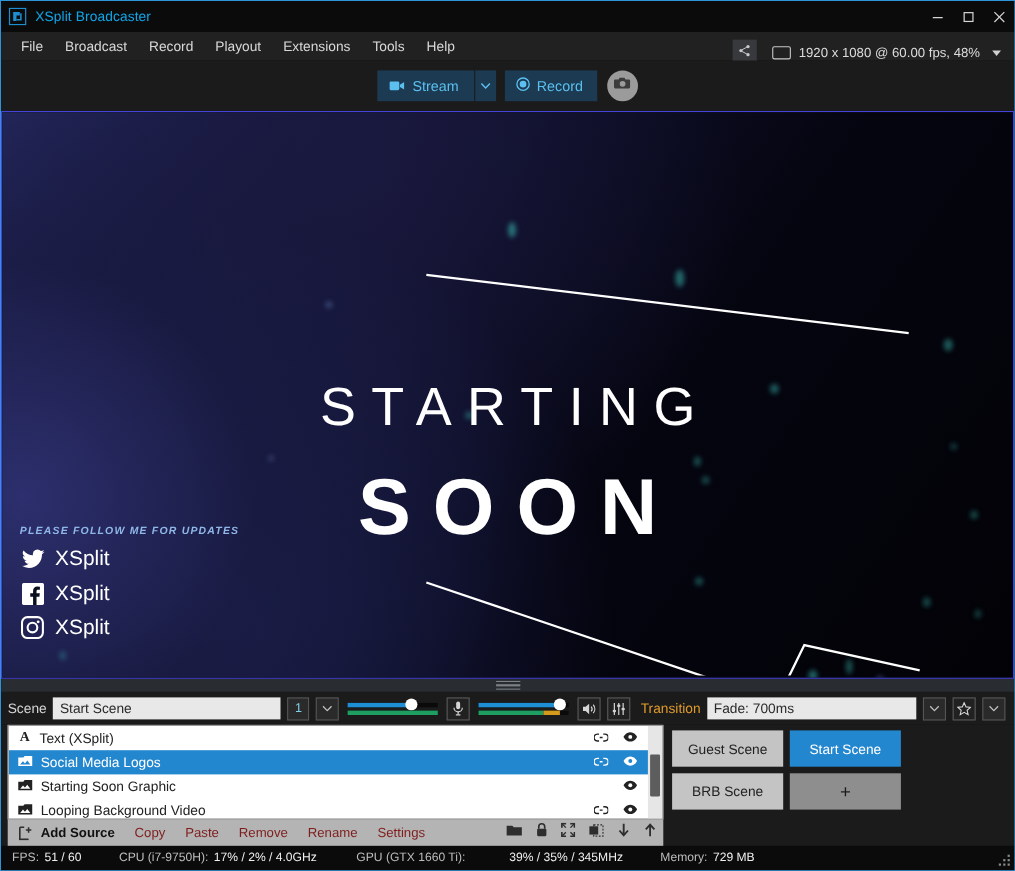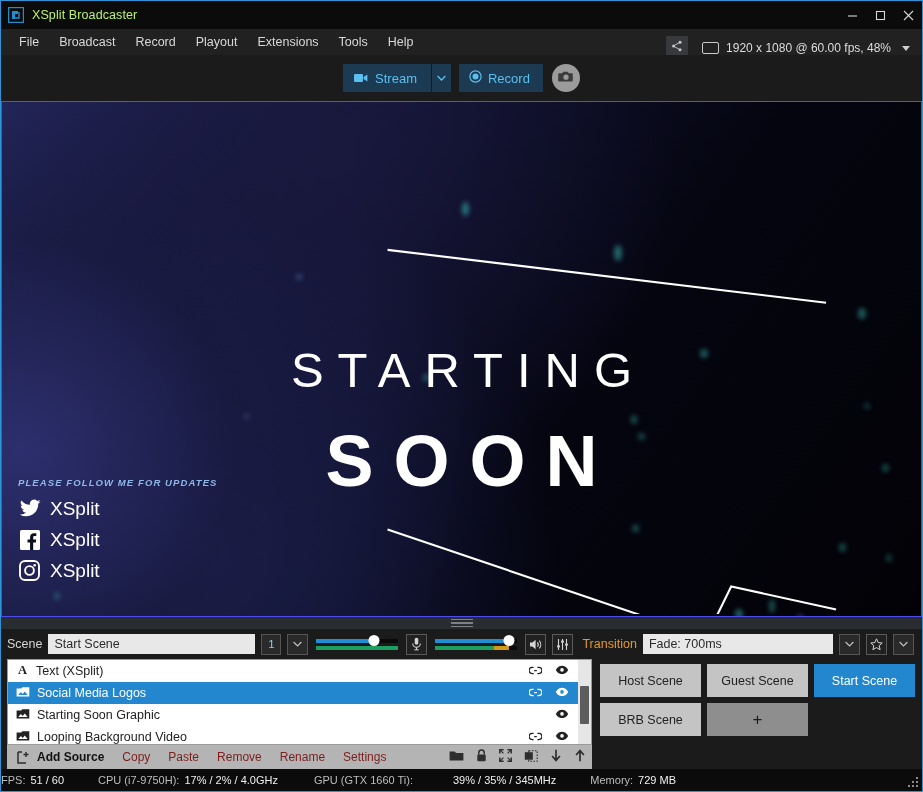--- a/index.html
+++ b/index.html
@@ -32,21 +32,21 @@
     position: relative;
   }
   .app-icon {
     width: 16px; height: 16px;
     margin-left: 7px; margin-right: 8px;
     position: relative;
     flex: 0 0 auto;
   }
   .app-icon svg { display:block; }
   .app-title {
-    color: #bef264;
+    color: #0ea5e9;
     font-size: 12.5px;
     letter-spacing: 0.1px;
   }
   .win-btns {
     position: absolute;
     right: 0; top: 0;
     height: 28px;
     display: flex;
     align-items: center;
   }
@@ -797,33 +797,32 @@
             <svg width="12" height="13" viewBox="0 0 12 13">
                 <path d="M6 12.2 v-9.8 M2.1 6 L6 1.6 L9.9 6" fill="none" stroke="#2e2e2e" stroke-width="1.7"></path>
               </svg>
           </span>
         </span>
       </div>
     </div>
 
     <div class="scene-pane">
       <div class="scene-row">
-        <div class="scene-btn">Host Scene</div>
         <div class="scene-btn">Guest Scene</div>
         <div class="scene-btn active">Start Scene</div>
       </div>
       <div class="scene-row">
         <div class="scene-btn">BRB Scene</div>
         <div class="scene-btn add">+</div>
       </div>
     </div>
   </div>
 
   <div class="statusbar">
-    <span class="st-grp" style="">
+    <span class="st-grp" style="margin-left:10px;">
       <span class="st-key">FPS:</span>
       <span class="st-val">51 / 60</span>
     </span>
     <span class="st-grp" style="margin-left:34px;">
       <span class="st-key">CPU (i7-9750H):</span>
       <span class="st-val">17% / 2% / 4.0GHz</span>
     </span>
     <span class="st-grp" style="margin-left:36px;gap:40px;">
       <span class="st-key">GPU (GTX 1660 Ti):</span>
       <span class="st-val">39% / 35% / 345MHz</span>

